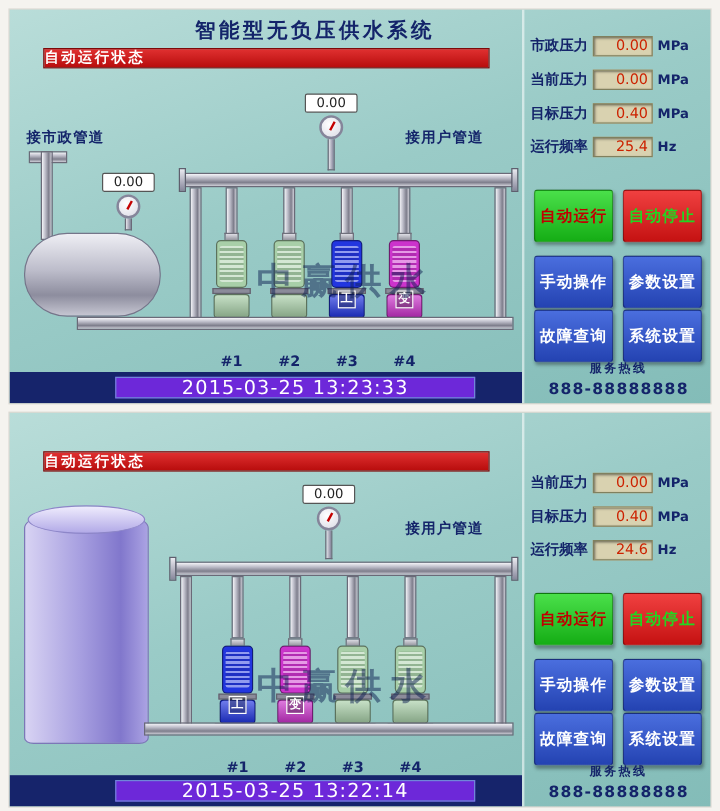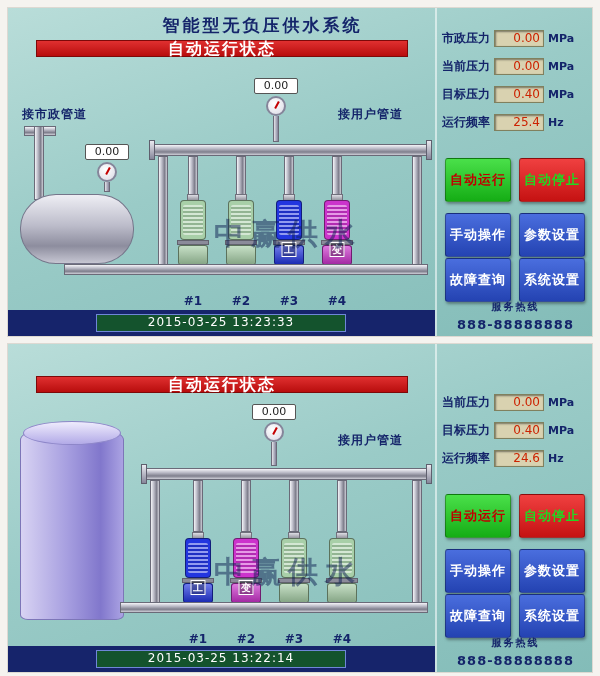--- a/index.html
+++ b/index.html
@@ -9,21 +9,21 @@
   .panel { position:absolute; left:8px; width:584px; height:328px;
     background:linear-gradient(160deg,#b9ddd9 0%, #9acbc7 45%, #83bcb8 100%);
     box-shadow:0 0 0 1px #ddd9d2; overflow:hidden; }
   .panel--top { top:8px; }
   .panel--bottom { top:344px; }
 
   .panel-title { position:absolute; top:6px; left:0; width:509px; text-align:center;
     font-size:17px; font-weight:bold; color:#14246a; letter-spacing:3px; }
   .status-bar { position:absolute; top:32px; left:28px; width:372px; height:17px;
     background:linear-gradient(180deg,#e03030,#b80d0d); border:1px solid #7d0909;
-    color:#ffffff; font-size:16px; font-weight:bold; text-align:center; line-height:15px; letter-spacing:2px; }
+    color:#ffffff; font-size:12px; font-weight:bold; line-height:15px; letter-spacing:2px; }
 
   .pipe-label { position:absolute; font-size:12px; font-weight:bold; color:#14246a; letter-spacing:1px; }
 
   .pipe-h { position:absolute; background:linear-gradient(180deg,#f4f4f8 0%,#bcbcc8 35%,#7e7e8c 70%,#cfcfd8 100%); border:1px solid #6a6a78; }
   .pipe-v { position:absolute; background:linear-gradient(90deg,#f4f4f8 0%,#bcbcc8 35%,#7e7e8c 70%,#cfcfd8 100%); border:1px solid #6a6a78; }
   .flange { position:absolute; background:linear-gradient(180deg,#eaeaf0,#86869a); border:1px solid #5f5f6e; }
 
   .tank-h { position:absolute; background:linear-gradient(180deg,#eeeef4 0%,#bcbcca 45%,#8d8d9e 75%,#c6c6d2 100%);
     border-radius:36px / 34px; border:1px solid #75758a; }
   .tank-v { position:absolute; background:linear-gradient(90deg,#d8d3f3 0%,#a79fe0 45%,#8177cc 78%,#aba3e3 100%);
@@ -51,22 +51,22 @@
   .pump-base { width:38px; height:6px; margin:0 auto; background:linear-gradient(180deg,#9a9aa8,#57576a); border:1px solid #4c4c58; }
   .pump-badge { position:absolute; left:50%; top:48px; transform:translateX(-50%); min-width:15px; height:15px;
     line-height:14px; font-size:10px; font-weight:bold; color:#fff; background:rgba(0,0,0,.28);
     border:1px solid #ffffff; text-align:center; z-index:2; }
   .pump-label { position:absolute; width:40px; text-align:center; font-size:12px; font-weight:bold; color:#14246a; }
 
   .watermark { position:absolute; left:140px; width:280px; text-align:center; font-size:30px; font-weight:bold;
     color:rgba(14,32,82,.5); letter-spacing:7px; pointer-events:none; z-index:3;margin-top:16px; }
 
   .bottom-strip { position:absolute; left:0; bottom:0; width:427px; height:26px; background:#16246b; }
-  .timestamp { width:250px; height:18px; margin:4px 0 0 88px; background:#14532d; border:1px solid #6f86d8;
-    color:#ffffff; font-size:12px; line-height:15px; text-align:center; letter-spacing:1px; }
+  .timestamp { width:300px; height:18px; margin:4px 0 0 88px; background:#6d28d9; border:1px solid #6f86d8;
+    color:#ffffff; font-size:16px; line-height:15px; text-align:center; letter-spacing:1px; }
 
   .sidebar { position:absolute; top:0; right:0; width:157px; height:100%; border-left:2px solid rgba(255,255,255,.55); }
   .s-row { position:absolute; left:5px; width:150px; height:20px; white-space:nowrap; }
   .s-label { display:inline-block; width:52px; font-size:12px; font-weight:bold; color:#14246a; vertical-align:middle; }
   .s-value { display:inline-block; width:50px; height:17px; background:#d9d2b0; border:1px solid #80805e;
     box-shadow:inset 1px 1px 2px rgba(0,0,0,.45); color:#cc2200; font-size:12px; line-height:15px;
     text-align:right; padding-right:3px; vertical-align:middle; }
   .s-unit { display:inline-block; font-size:11px; font-weight:bold; color:#14246a; margin-left:4px; vertical-align:middle; }
 
   .s-btn { position:absolute; width:66px; height:44px; font-size:13px; font-weight:bold;

